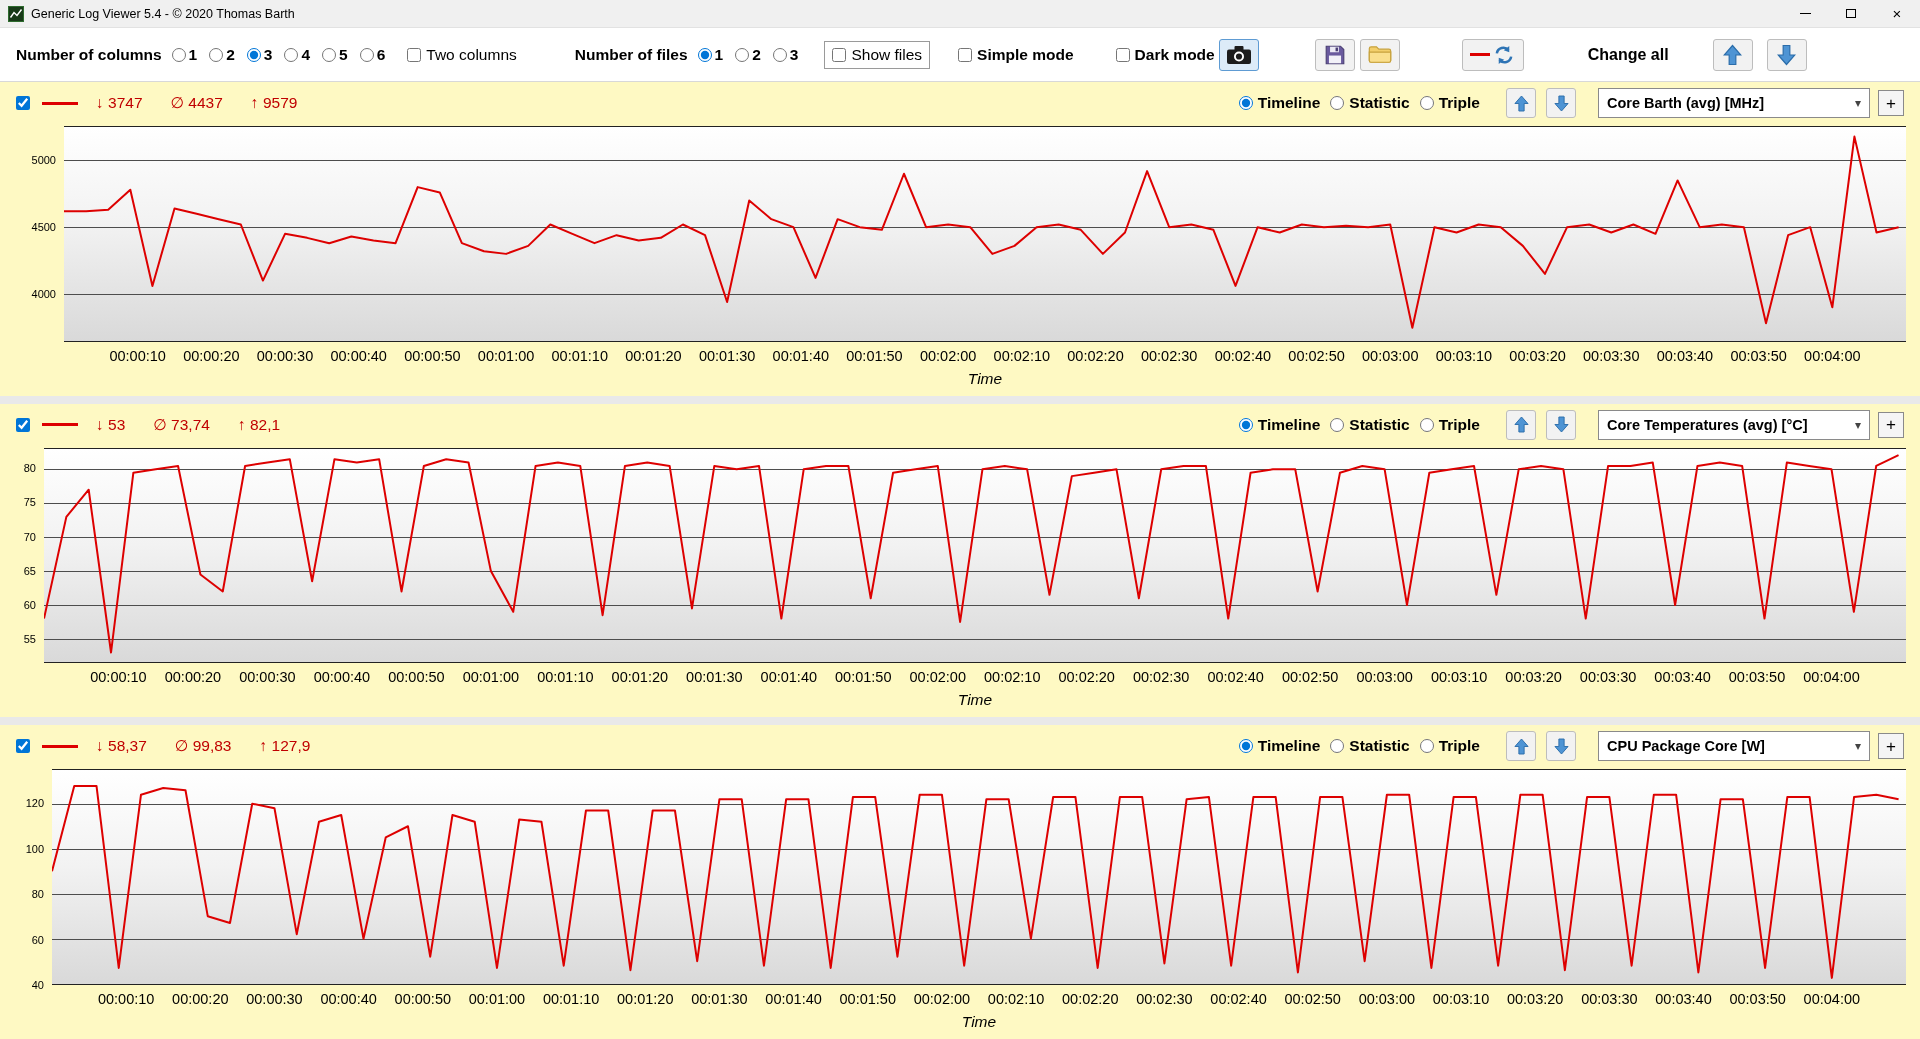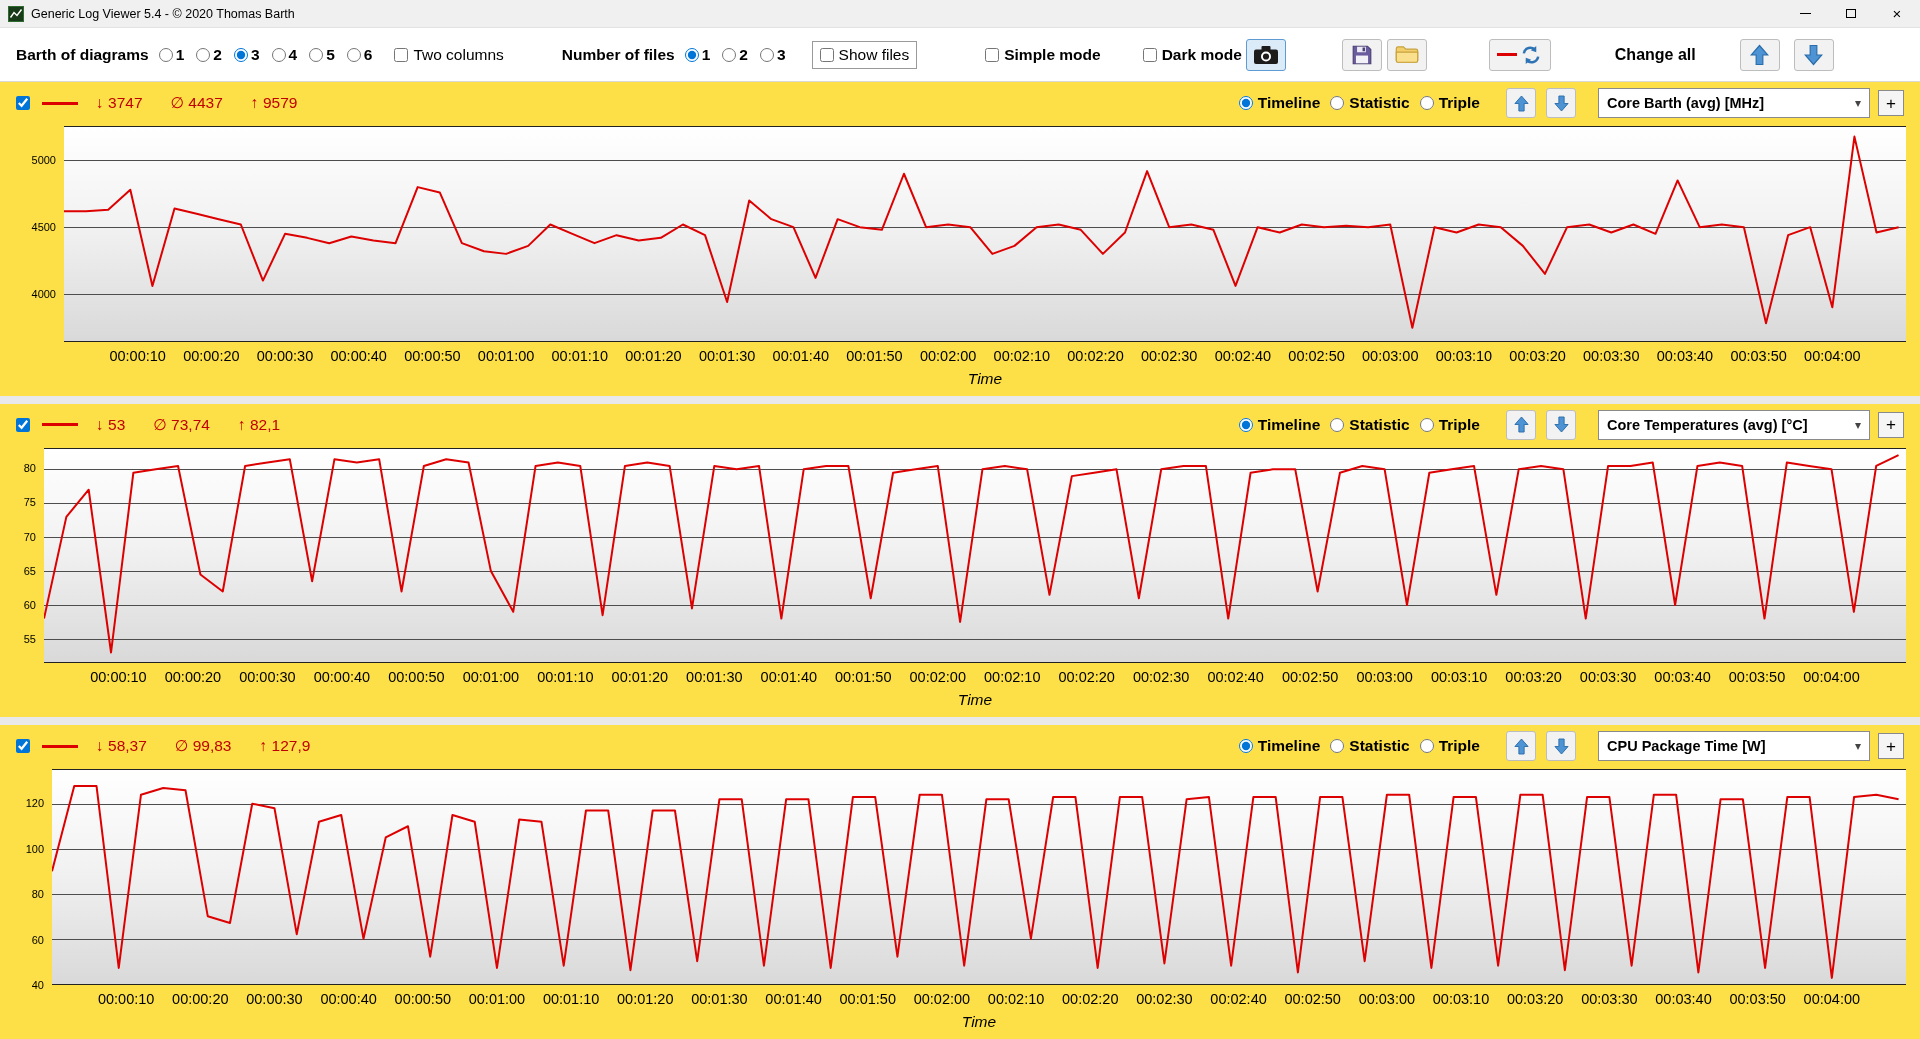--- a/index.html
+++ b/index.html
@@ -42,21 +42,21 @@
   .boxed { border: 1px solid #9a9a9a; padding: 4px 7px; }
   .tool-btn {
     border: 1px solid #bdbdbd; background: #f2f2f2; border-radius: 3px;
     display: flex; align-items: center; justify-content: center; cursor: default;
   }
   .tool-btn.active { background: #dcebf8; border-color: #5e9bd3; }
   .sq28 { width: 40px; height: 32px; }
   .wide { width: 62px; height: 32px; gap: 3px; }
 
   
-  .panel { flex: 1 1 0; display: flex; flex-direction: column; background: #fde047; min-height: 0; }
+  .panel { flex: 1 1 0; display: flex; flex-direction: column; background: #fef9c3; min-height: 0; }
   .panel + .panel { border-top: 8px solid #e9e9e9; justify-content: space-between; }
   .panel-header {
     height: 42px; flex: 0 0 auto; display: flex; align-items: center; padding: 0 16px;
   }
   .swatch { width: 36px; height: 3px; background: #dd0000; margin: 0 18px 0 12px; }
   .stat { color: #c00000; font-size: 15.5px; margin-right: 28px; }
   .view-group { margin-left: auto; display: flex; align-items: center; gap: 10px; }
   .view-opt { display: flex; align-items: center; gap: 5px; }
   .view-opt span { font-weight: bold; font-size: 15.5px; }
   .arrow-btn {
@@ -121,21 +121,21 @@
     <div class="win-btn">
         <span class="max-glyph"></span>
       </div>
     <div class="win-btn">
         <span class="close-glyph">×</span>
       </div>
   </div>
 </div>
 
 <div class="toolbar">
-  <span class="bold-label">Barth of diagrams</span>
+  <span class="bold-label">Number of columns</span>
 
   <div class="radio-row">
     <label class="radio-opt">
       <input type="radio" name="diagrams" value="1" style="">
       <span>1</span>
     </label>
     <label class="radio-opt">
       <input type="radio" name="diagrams" value="2" style="">
       <span>2</span>
     </label>
@@ -177,21 +177,21 @@
       <input type="radio" name="files" value="3" style="">
       <span>3</span>
     </label>
   </div>
 
   <label class="cb-opt boxed" style="margin-left:18px;">
     <input type="checkbox" style="">
     <span>Show files</span>
   </label>
 
-  <label class="cb-opt bold" style="margin-left:68px;">
+  <label class="cb-opt bold" style="margin-left:28px;">
     <input type="checkbox" style="">
     <span>Simple mode</span>
   </label>
 
   <label class="cb-opt bold" style="margin-left:42px;">
     <input type="checkbox" style="">
     <span>Dark mode</span>
   </label>
 
   <button class="tool-btn sq28 active" style="margin-left:4px;">
@@ -436,21 +436,21 @@
       <svg width="15" height="17" viewBox="0 0 16 18">
           <path d="M8 1 L15 9 L10.8 9 L10.8 17 L5.2 17 L5.2 9 L1 9 Z" fill="#4e94d4" stroke="#2b6daa"></path>
         </svg>
     </button>
     <button class="arrow-btn">
       <svg width="15" height="17" viewBox="0 0 16 18">
           <path d="M8 17 L1 9 L5.2 9 L5.2 1 L10.8 1 L10.8 9 L15 9 Z" fill="#4e94d4" stroke="#2b6daa"></path>
         </svg>
     </button>
     <div class="metric-select">
-      <span class="metric-text">CPU Package Time [W]</span>
+      <span class="metric-text">CPU Package Core [W]</span>
       <span class="chev">▾</span>
     </div>
     <button class="plus-btn">+</button>
   </div>
   <div class="chart-area axis-med">
     <div class="y-axis">
         <div class="y-tick" style="top: 100%;">40</div>
         <div class="y-tick" style="top: 78.9474%;">60</div>
         <div class="y-tick" style="top: 57.8947%;">80</div>
         <div class="y-tick" style="top: 36.8421%;">100</div>

